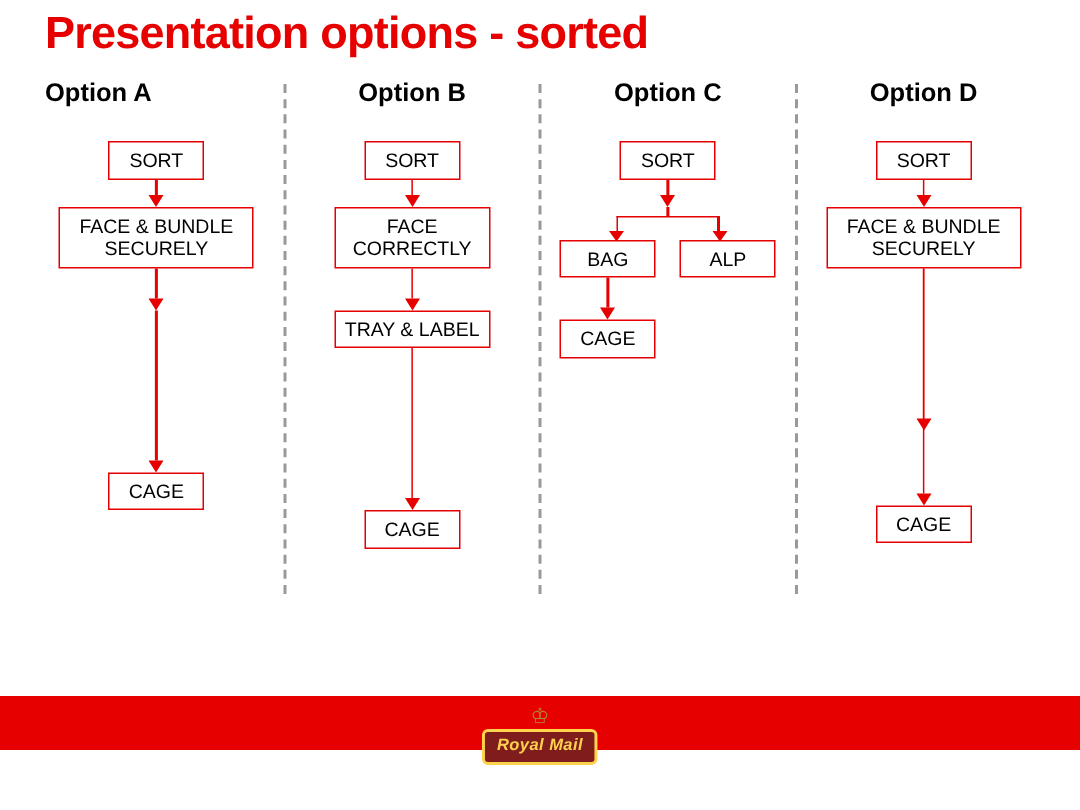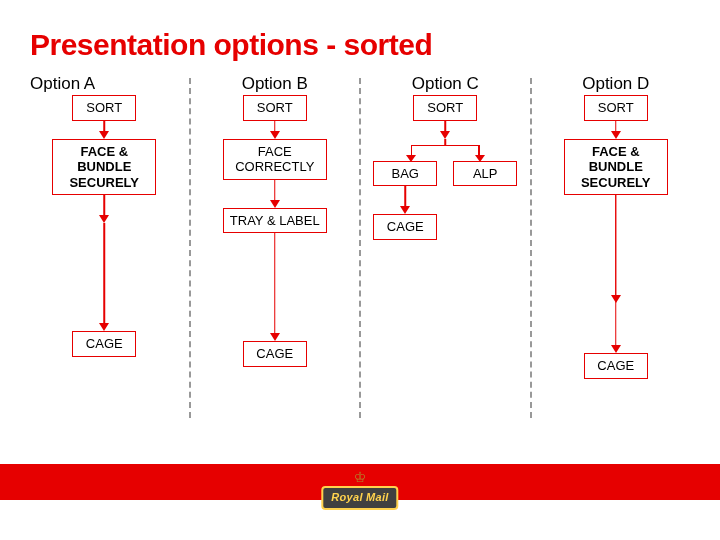--- a/index.html
+++ b/index.html
@@ -8,21 +8,21 @@
     height: 540px;
     background: #fff;
     font-family: Arial, Helvetica, sans-serif;
     position: relative;
     overflow: hidden;
   }
   .title {
     color: #e60000;
     font-size: 30px;
     font-weight: bold;
-    padding: 28px 0 12px 30px;
+    padding: 6px 0 12px 30px;
     font-family: "Arial Narrow", Arial, sans-serif;
     letter-spacing: -0.5px;
   }
   .columns {
     display: flex;
     padding: 0 20px;
     gap: 0;
   }
   .col {
     flex: 1;
@@ -31,37 +31,37 @@
     align-items: center;
     position: relative;
     padding: 0 6px;
   }
   .divider {
     border-left: 2px dashed #999;
     height: 340px;
     margin-top: 4px;
   }
   .col-head {
-    font-weight: normal;
+    font-weight: bold;
     font-size: 17px;
-    margin-bottom: 1px;
+    margin-bottom: 22px;
     align-self: flex-start;
     padding-left: 4px;
   }
   .col-head.center { align-self: center; padding-left: 0; }
   .box {
     border: 1.5px solid #e60000;
     background: #fff;
     font-size: 13px;
     text-align: center;
     padding: 4px 6px;
     line-height: 1.2;
     min-width: 60px;
   }
-  .box.wide { width: 104px; font-weight: bold; }
+  .box.wide { width: 130px; }
   .box.med  { width: 104px; }
   .box.sm   { width: 64px; }
   .arrow {
     width: 0; height: 0;
     position: relative;
   }
   .arrow::before {
     content: "";
     position: absolute;
     left: 50%;
@@ -129,21 +129,21 @@
     position:absolute; left:0; right:0; top:0; height:36px; background:#e60000;
   }
   .footer .logo {
     position:absolute; left:50%; top:6px; transform:translateX(-50%);
     display:flex; flex-direction:column; align-items:center;
   }
   .footer .crown {
     font-size:14px; line-height:1; color:#b08b2e;
   }
   .footer .plate {
-    background:#404040; color:#ffd24d;
+    background:#7f1d1d; color:#ffd24d;
     border:2px solid #ffd24d; border-radius:4px;
     font-size:11px; font-weight:bold;
     padding:3px 8px 5px; margin-top:2px;
     font-style: italic;
     letter-spacing:0.3px;
   }
 </style>
 </head>
 <body>
 

